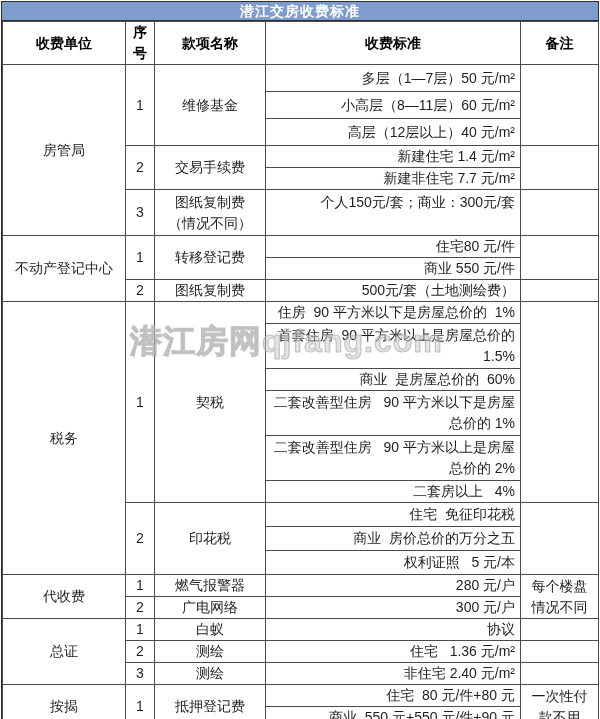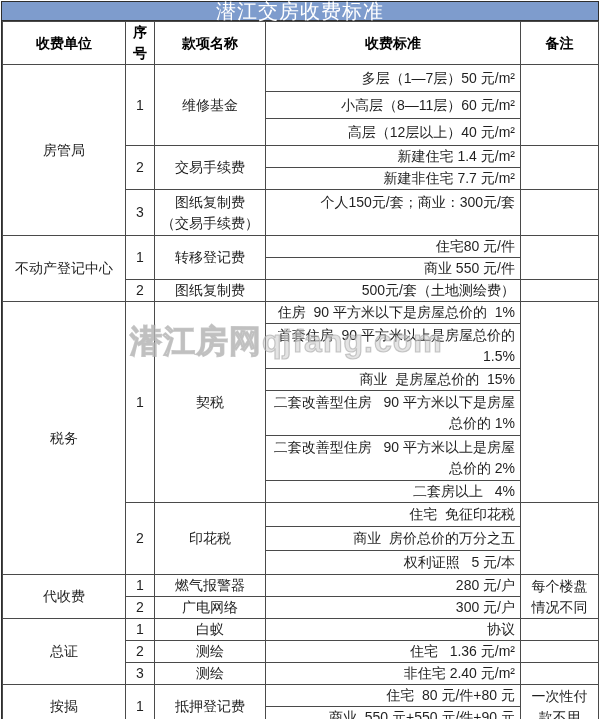--- a/index.html
+++ b/index.html
@@ -14,22 +14,22 @@
     width: 596px;
     margin: 1px auto 0 auto;
     border: 1px solid #2e2e2e;
   }
   .title-bar {
     height: 18px;
     line-height: 18px;
     text-align: center;
     background: #7e9ccd;
     color: #ffffff;
-    font-size: 20px;
-    font-weight: normal;
+    font-size: 14px;
+    font-weight: bold;
     border-bottom: 1px solid #2e2e2e;
     letter-spacing: 1px;
   }
   table.fee-table {
     border-collapse: collapse;
     width: 100%;
     table-layout: fixed;
   }
   .fee-table th, .fee-table td {
     border: 1px solid #4a4a4a;
@@ -119,21 +119,21 @@
         <td class="fee">新建住宅 1.4 元/m²</td>
         <td rowspan="2"></td>
       </tr>
       <tr class="h22">
         <td class="fee">新建非住宅 7.7 元/m²</td>
       </tr>
       <tr class="tall46">
         <td>3</td>
         <td>
           <div>图纸复制费</div>
-          <div>（交易手续费）</div>
+          <div>（情况不同）</div>
         </td>
         <td class="fee va-top">个人150元/套；商业：300元/套</td>
         <td></td>
       </tr>
 
       <tr class="h22">
         <td rowspan="3">不动产登记中心</td>
         <td rowspan="2">1</td>
         <td rowspan="2">转移登记费</td>
         <td class="fee">住宅80 元/件</td>
@@ -153,21 +153,21 @@
         <td rowspan="9">税务</td>
         <td rowspan="6">1</td>
         <td rowspan="6">契税</td>
         <td class="fee">住房  90 平方米以下是房屋总价的  1%</td>
         <td rowspan="6"></td>
       </tr>
       <tr class="tall45">
         <td class="fee">首套住房  90 平方米以上是房屋总价的 1.5%</td>
       </tr>
       <tr class="h22">
-        <td class="fee">商业  是房屋总价的  15%</td>
+        <td class="fee">商业  是房屋总价的  60%</td>
       </tr>
       <tr class="tall45">
         <td class="fee">二套改善型住房   90 平方米以下是房屋总价的 1%</td>
       </tr>
       <tr class="tall45">
         <td class="fee">二套改善型住房   90 平方米以上是房屋总价的 2%</td>
       </tr>
       <tr class="h18">
         <td class="fee">二套房以上   4%</td>
       </tr>

